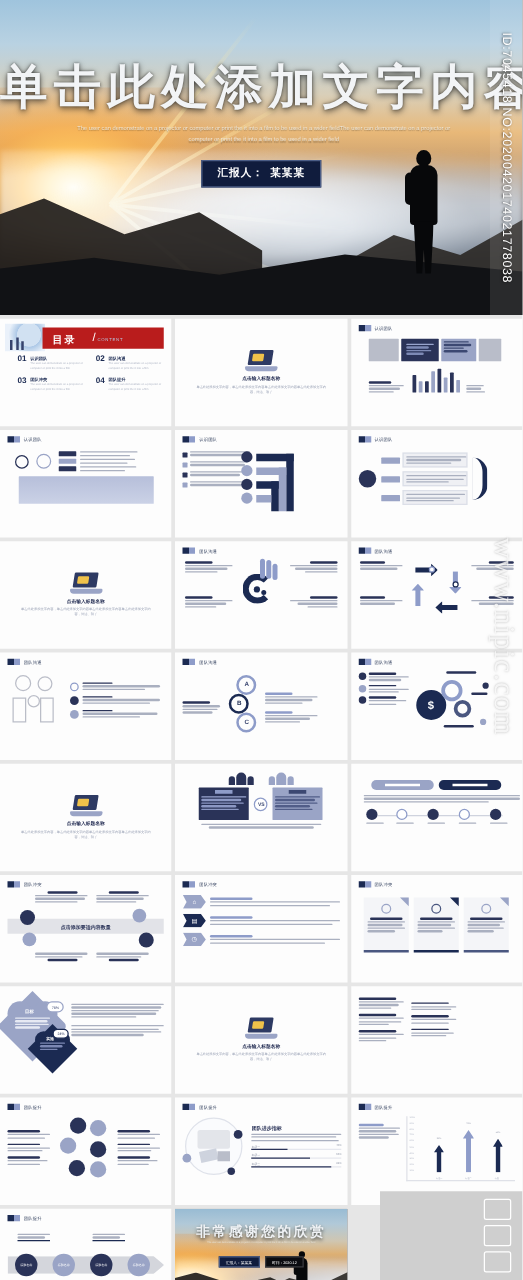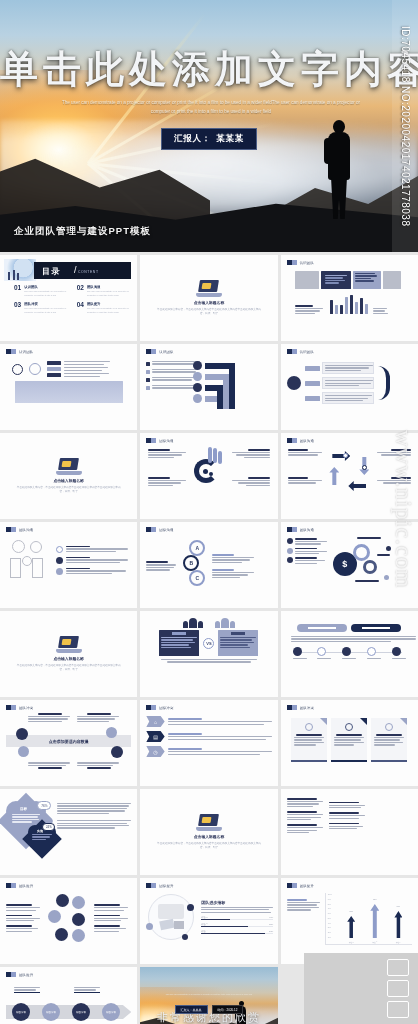--- a/index.html
+++ b/index.html
@@ -86,21 +86,21 @@
                      background:#f0c24a; border-radius:1px; }
   .lap .base { position:absolute; left:0; bottom:0; width:26px; height:4px; background:#9aa4c6;
                border-radius:1px 1px 3px 3px; }
   .cap { font-size:3.8px; font-weight:700; color:#2a3358; }
   .cap2 { font-size:2.6px; color:#98a0b4; text-align:center; line-height:1.6; width:78%; }
 
   .dot { border-radius:50%; display:inline-block; }
   .circ { border-radius:50%; border:1.6px solid #2a3358; }
 
   
-  .toc-band { position:absolute; left:34px; top:7px; right:6px; height:17px; background:#0f172a; }
+  .toc-band { position:absolute; left:34px; top:7px; right:6px; height:17px; background:#b91c1c; }
   .toc-band b { position:absolute; left:8px; top:4px; font-size:8px; color:#fff; letter-spacing:1.5px; }
   .toc-band i { position:absolute; left:44px; top:8px; font-size:3.4px; color:#b8c0d8; font-style:normal; letter-spacing:.6px; }
   .toc-band s { position:absolute; left:40px; top:3px; font-size:9px; color:#fff; text-decoration:none; }
   .toc-glob { position:absolute; left:4px; top:4px; width:32px; height:22px;
               background:radial-gradient(circle at 60% 40%, #cfe0f2 0 40%, #a9c6e6 42%, #e9f1fa 70%);
               opacity:.95; }
   .toc-glob::after{ content:""; position:absolute; left:3px; bottom:1px; width:14px; height:12px;
               background:
                linear-gradient(#2c3a66,#2c3a66) 1px 4px/2px 8px no-repeat,
                linear-gradient(#2c3a66,#2c3a66) 6px 2px/2px 10px no-repeat,
@@ -114,21 +114,21 @@
 
   .watermark { position:absolute; right:2px; top:430px; writing-mode:vertical-rl;
                font-size:23px; color:rgba(255,255,255,.78); letter-spacing:1px;
                text-shadow:0 0 2px rgba(120,120,120,.55); pointer-events:none;
                font-family:"Liberation Serif", serif; }
   .corner { position:absolute; right:0; bottom:0; width:114px; height:71px; background:#cfcfcf; }
   .corner .ic { position:absolute; right:9px; width:22px; height:17px; border:1.6px solid #fff;
                 border-radius:2px; }
   .thx { position:absolute; inset:0; overflow:hidden; background:#15181d; }
   .thx .t { position:absolute; left:0; top:11px; width:100%; text-align:center; font-size:11px;
-            font-weight:400; color:#eef1f4; letter-spacing:2px; text-shadow:0 1px 3px rgba(0,0,0,.6);margin-top:32px; }
+            font-weight:700; color:#eef1f4; letter-spacing:2px; text-shadow:0 1px 3px rgba(0,0,0,.6); }
   .thx .s { position:absolute; left:16%; top:26px; width:68%; text-align:center; font-size:1.9px;
             color:#e7e2d6; line-height:1.9; }
   .thx .chips { position:absolute; left:0; top:38px; width:100%; display:flex; justify-content:center; gap:4px; }
   .thx .chips span { font-size:3px; color:#fff; padding:1.5px 5px; }
 </style>
 </head>
 <body>
 
 <div class="page">
 
@@ -155,21 +155,20 @@
     <div class="cov-title">单击此处添加文字内容</div>
     <div class="cov-sub">The user can demonstrate on a projector or computer or print the it into a film to be used in a wider fieldThe user can demonstrate on a projector or computer or print the it into a film to be used in a wider field</div>
 
     <div class="cov-chips">
       <div class="chip navy">
         <span>汇报人：</span>
         <span class="val">某某某</span>
       </div>
     </div>
 
-    <div class="cov-foot">企业团队管理与建设PPT模板</div>
     <div class="cov-idstrip">
       <span>ID:7045418 NO:20200420174021778038</span>
     </div>
   </div>
 
   <div class="grid">
 
     <div class="slide">
       <div class="toc-glob"></div>
       <div class="toc-band">

